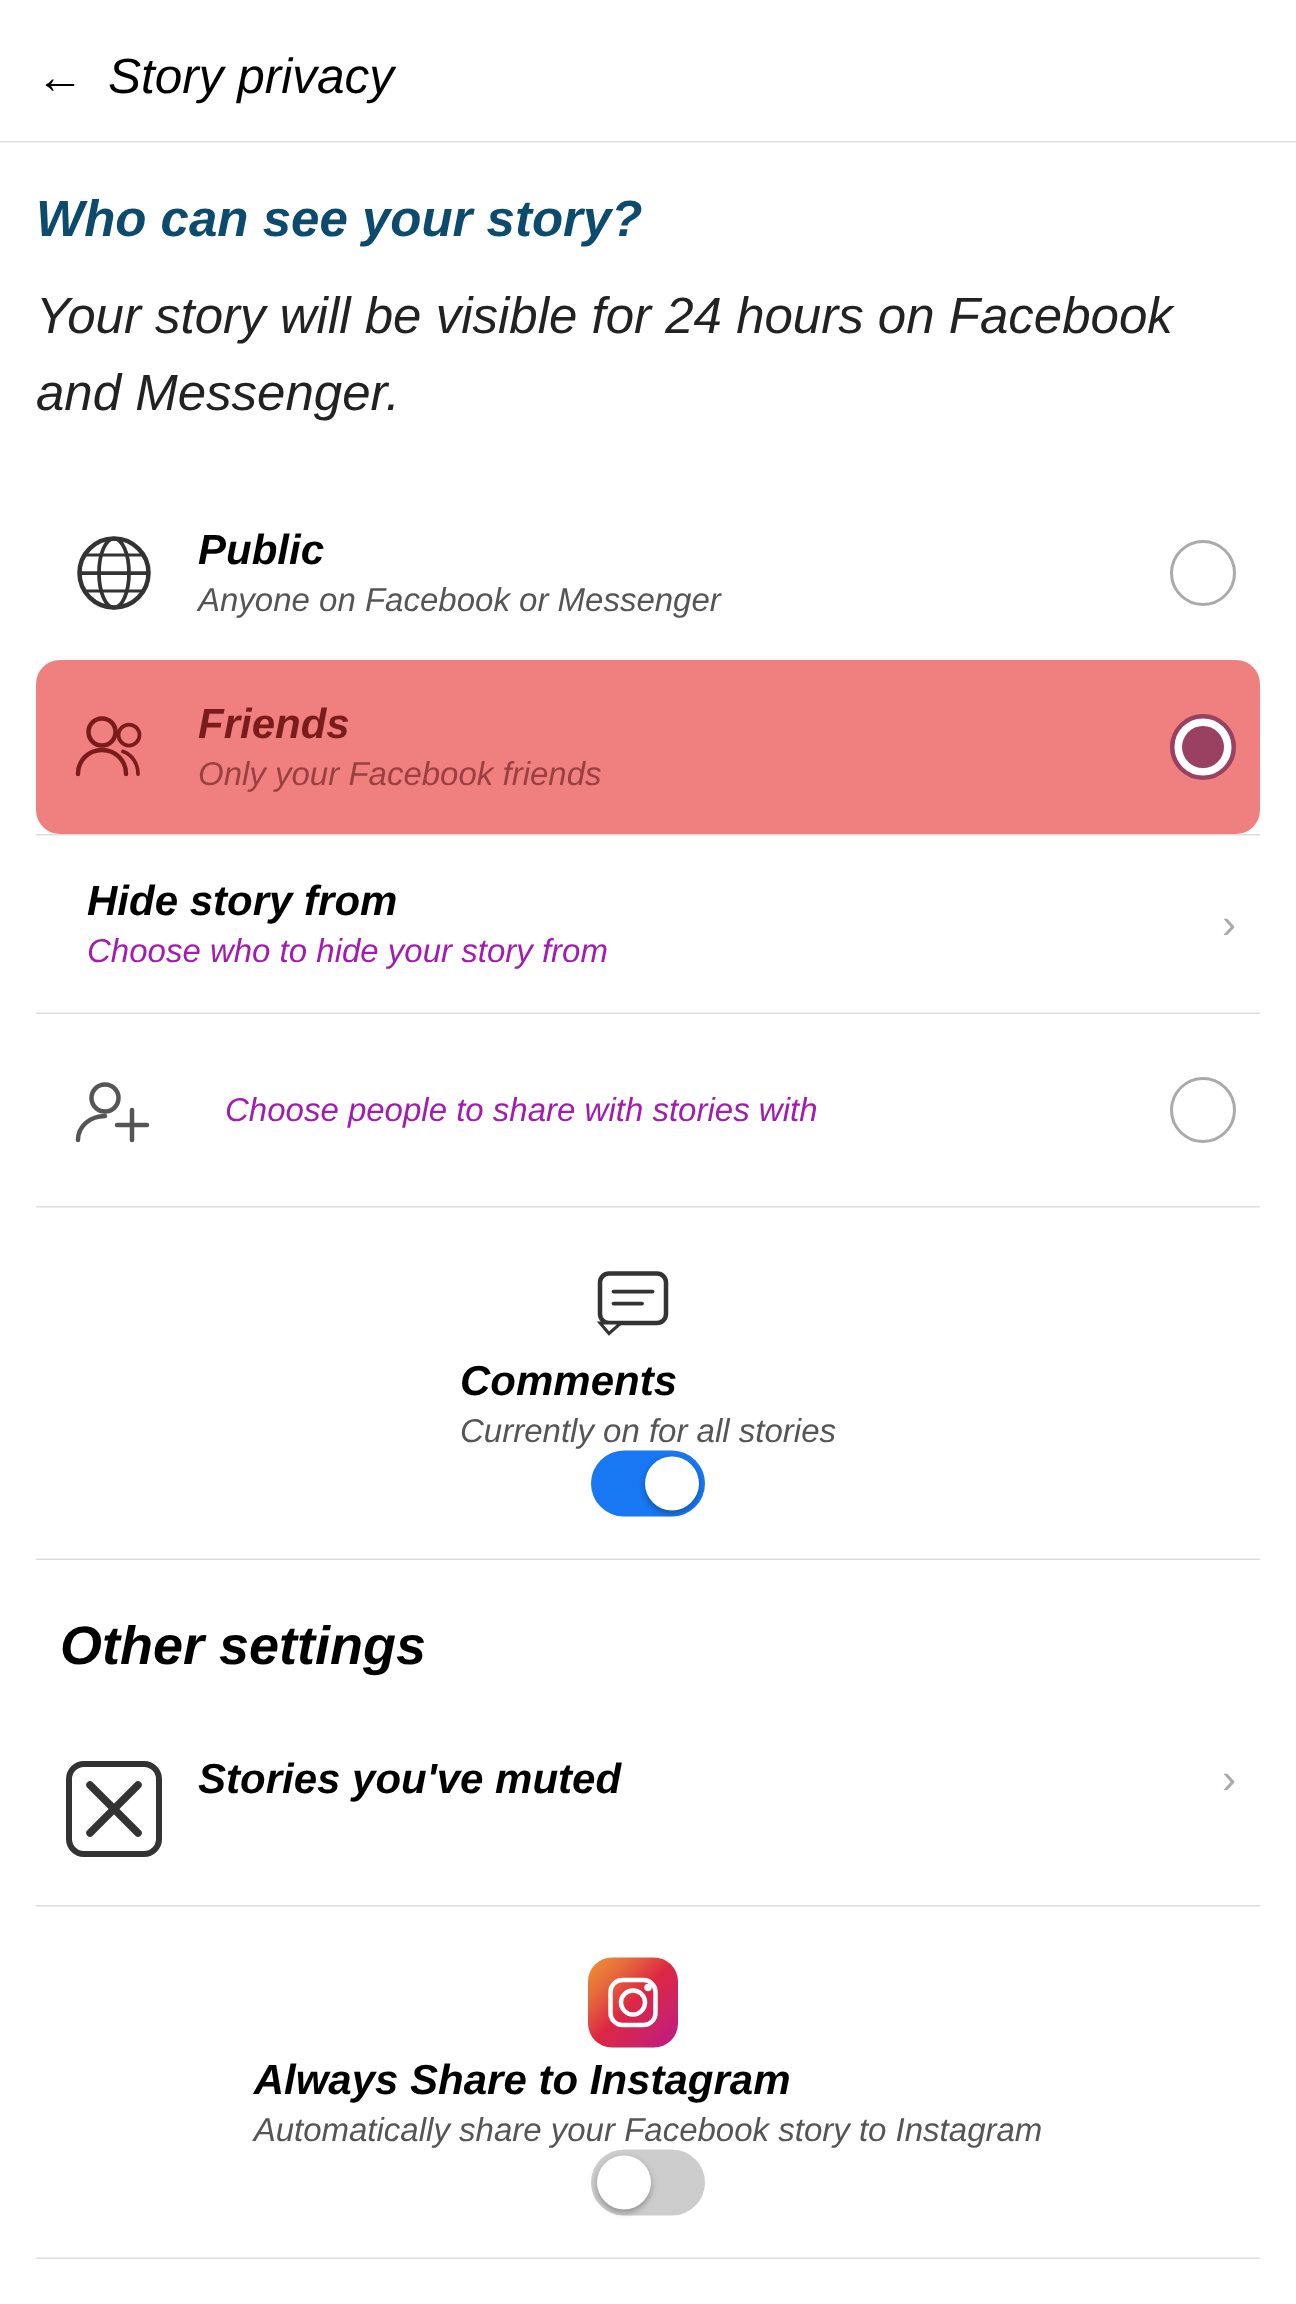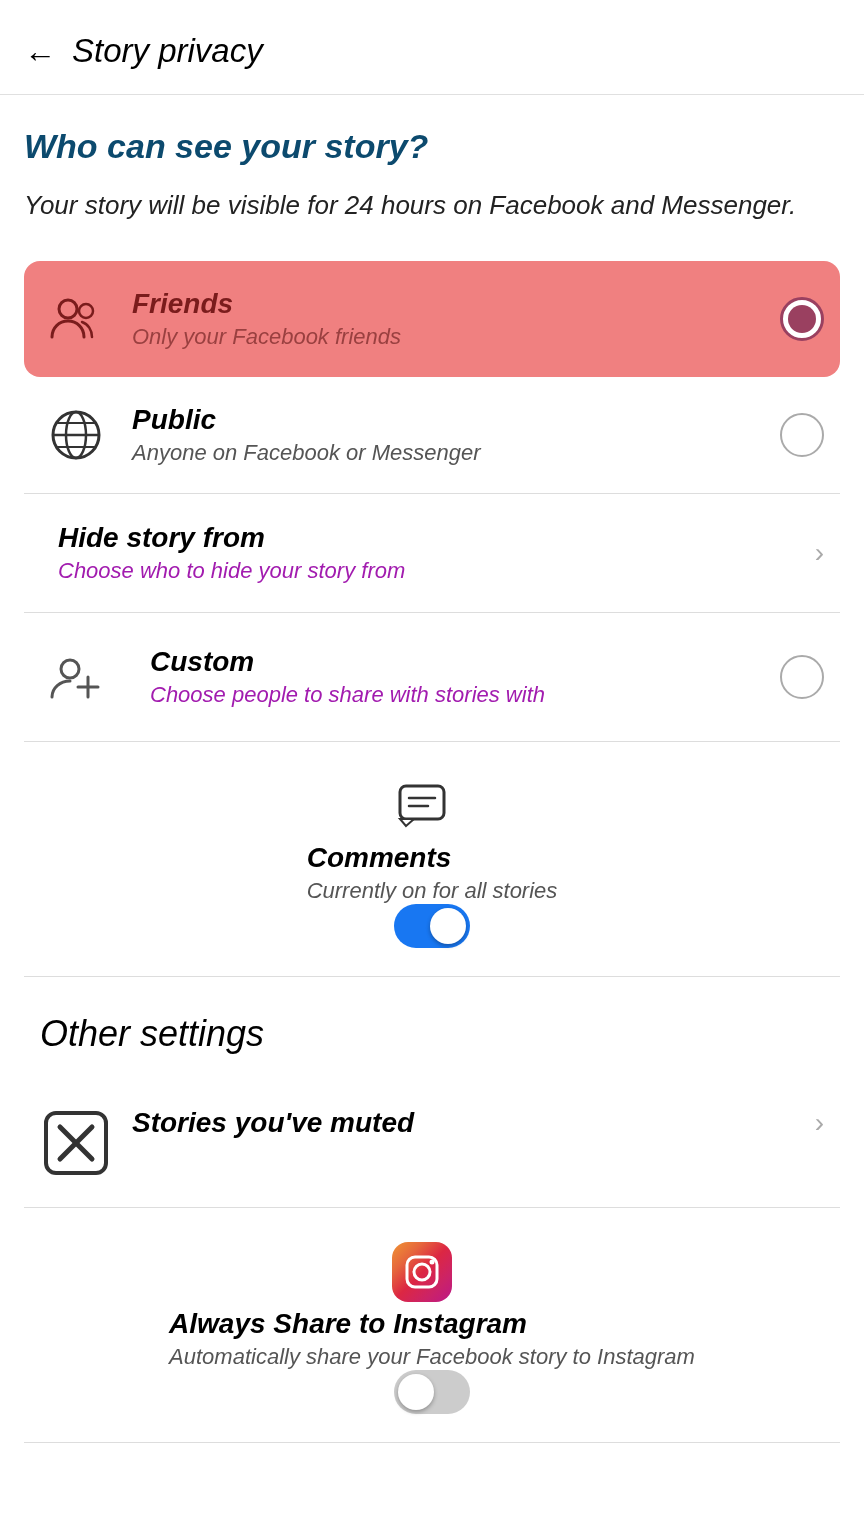--- a/index.html
+++ b/index.html
@@ -45,21 +45,21 @@
 
     .section-heading {
       font-size: 34px;
       font-weight: 900;
       font-style: italic;
       color: #0c4a6e;
       margin-bottom: 20px;
     }
 
     .section-description {
-      font-size: 26px;
+      font-size: 34px;
       font-style: italic;
       color: #222;
       line-height: 1.5;
       margin-bottom: 36px;
     }
 
     .privacy-option {
       display: flex;
       align-items: center;
       padding: 22px 16px;
@@ -215,21 +215,21 @@
     .toggle-knob {
       width: 36px;
       height: 36px;
       border-radius: 50%;
       background: #fff;
       box-shadow: 0 2px 4px rgba(0,0,0,0.3);
     }
 
     .other-settings-heading {
       font-size: 36px;
-      font-weight: 400;
+      font-weight: 700;
       font-style: italic;
       color: #000;
       margin: 36px 0 24px 0;
       padding-left: 16px;
     }
 
     .muted-option {
       display: flex;
       padding: 28px 16px;
       cursor: pointer;
@@ -265,56 +265,56 @@
 
 <div class="header">
   <span class="back-arrow">←</span>
   <span class="header-title">Story privacy</span>
 </div>
 
 <div class="content">
 
   <div class="section-heading">Who can see your story?</div>
   <div class="section-description">Your story will be visible for 24 hours on Facebook and Messenger.</div>
-
-  <div class="privacy-option selected">
-    <div class="option-icon">
-      <svg viewBox="0 0 52 52" fill="none" xmlns="http://www.w3.org/2000/svg">
-        <circle cx="18" cy="16" r="9" stroke="#7a1c1c" stroke-width="3" fill="none"></circle>
-        <path d="M2 44c0-9 7-16 16-16s16 7 16 16" stroke="#7a1c1c" stroke-width="3" fill="none" stroke-linecap="round"></path>
-        <circle cx="36" cy="18" r="7" stroke="#7a1c1c" stroke-width="2.5" fill="none"></circle>
-        <path d="M42 44c0-7-4-13-10-15" stroke="#7a1c1c" stroke-width="2.5" fill="none" stroke-linecap="round"></path>
-      </svg>
-    </div>
-    <div class="option-text">
-      <div class="option-title">Friends</div>
-      <div class="option-subtitle">Only your Facebook friends</div>
-    </div>
-    <div class="radio-button selected">
-      <div class="radio-inner"></div>
-    </div>
-  </div>
 
   <div class="privacy-option">
     <div class="option-icon">
       <svg viewBox="0 0 52 52" fill="none" xmlns="http://www.w3.org/2000/svg">
         <circle cx="26" cy="26" r="23" stroke="#333" stroke-width="3" fill="none"></circle>
         <ellipse cx="26" cy="26" rx="10" ry="23" stroke="#333" stroke-width="2.5" fill="none"></ellipse>
         <line x1="3" y1="26" x2="49" y2="26" stroke="#333" stroke-width="2.5"></line>
         <line x1="7" y1="14" x2="45" y2="14" stroke="#333" stroke-width="2"></line>
         <line x1="7" y1="38" x2="45" y2="38" stroke="#333" stroke-width="2"></line>
       </svg>
     </div>
     <div class="option-text">
       <div class="option-title">Public</div>
       <div class="option-subtitle">Anyone on Facebook or Messenger</div>
     </div>
     <div class="radio-button"></div>
   </div>
 
+  <div class="privacy-option selected">
+    <div class="option-icon">
+      <svg viewBox="0 0 52 52" fill="none" xmlns="http://www.w3.org/2000/svg">
+        <circle cx="18" cy="16" r="9" stroke="#7a1c1c" stroke-width="3" fill="none"></circle>
+        <path d="M2 44c0-9 7-16 16-16s16 7 16 16" stroke="#7a1c1c" stroke-width="3" fill="none" stroke-linecap="round"></path>
+        <circle cx="36" cy="18" r="7" stroke="#7a1c1c" stroke-width="2.5" fill="none"></circle>
+        <path d="M42 44c0-7-4-13-10-15" stroke="#7a1c1c" stroke-width="2.5" fill="none" stroke-linecap="round"></path>
+      </svg>
+    </div>
+    <div class="option-text">
+      <div class="option-title">Friends</div>
+      <div class="option-subtitle">Only your Facebook friends</div>
+    </div>
+    <div class="radio-button selected">
+      <div class="radio-inner"></div>
+    </div>
+  </div>
+
   <div class="divider"></div>
   <div class="nav-option">
     <div class="option-text">
       <div class="option-title">Hide story from</div>
       <div class="option-subtitle">Choose who to hide your story from</div>
     </div>
     <span class="chevron">›</span>
   </div>
 
   <div class="divider"></div>
@@ -322,21 +322,20 @@
   <div class="nav-option">
     <div class="option-icon">
       <svg viewBox="0 0 52 52" fill="none" xmlns="http://www.w3.org/2000/svg">
         <circle cx="20" cy="18" r="9" stroke="#555" stroke-width="3" fill="none"></circle>
         <path d="M2 46c0-9 8-16 18-16" stroke="#555" stroke-width="3" fill="none" stroke-linecap="round"></path>
         <line x1="38" y1="26" x2="38" y2="46" stroke="#555" stroke-width="3" stroke-linecap="round"></line>
         <line x1="28" y1="36" x2="48" y2="36" stroke="#555" stroke-width="3" stroke-linecap="round"></line>
       </svg>
     </div>
     <div class="option-text">
-      <div class="option-title">Custom</div>
       <div class="option-subtitle">Choose people to share with stories with</div>
     </div>
     <div class="radio-button"></div>
   </div>
 
   <div class="divider"></div>
 
   <div class="toggle-option">
     <div class="option-icon">
       <svg viewBox="0 0 52 52" fill="none" xmlns="http://www.w3.org/2000/svg">

